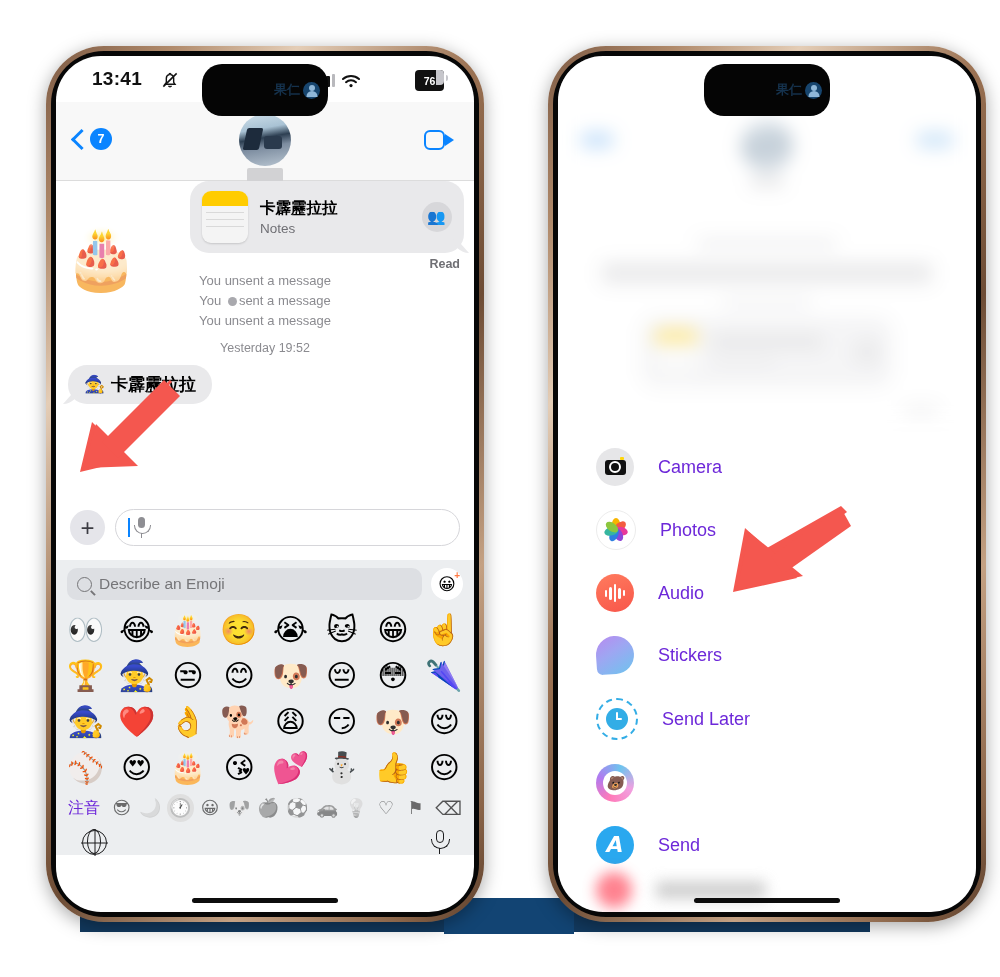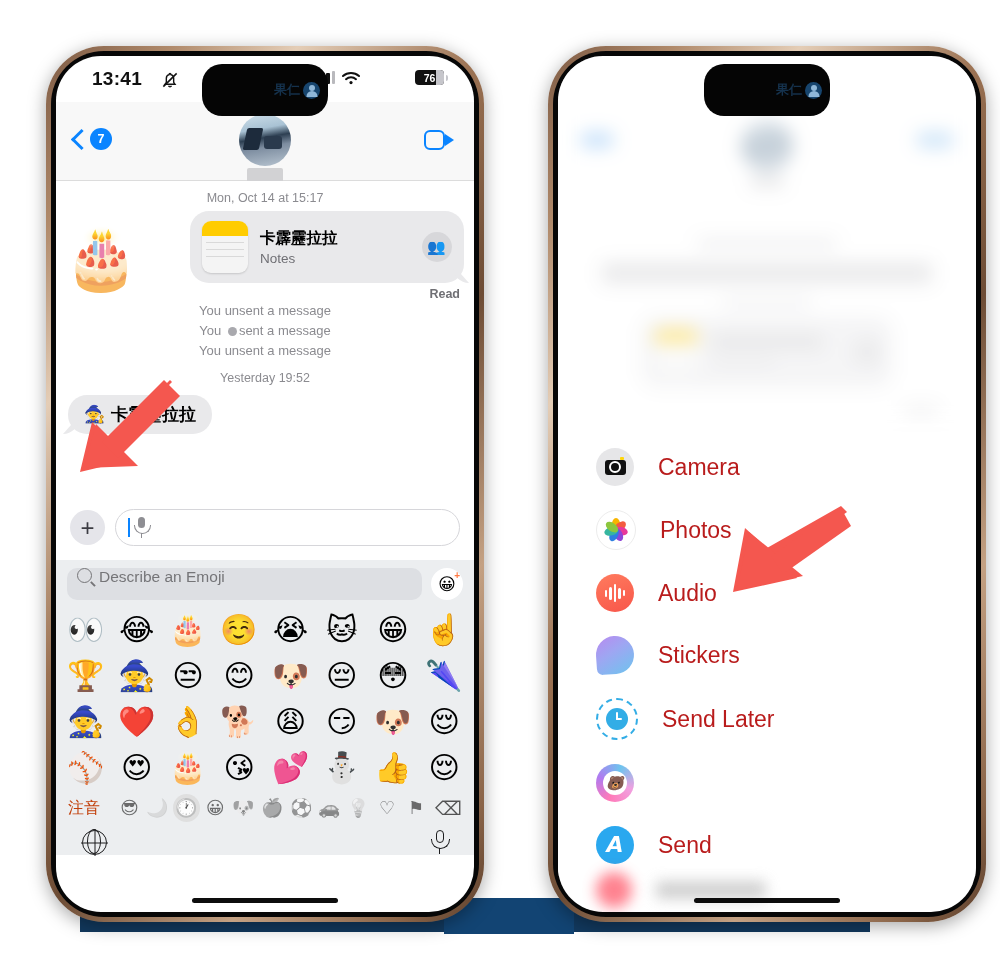--- a/index.html
+++ b/index.html
@@ -26,21 +26,21 @@
 
   
   .statusbar{position:relative;height:46px;}
   .sb-time{position:absolute;left:36px;top:12px;font-size:19px;font-weight:bold;color:#111;letter-spacing:.3px;}
   .sb-silent{position:absolute;left:104px;top:14px;width:20px;height:20px;}
   .sb-right{position:absolute;right:30px;top:14px;display:flex;align-items:center;gap:7px;}
   .bars{display:flex;align-items:flex-end;gap:2px;height:13px;}
   .bars i{display:block;width:3.5px;background:#111;border-radius:1px;}
   .bars i:nth-child(1){height:5px}.bars i:nth-child(2){height:8px}
   .bars i:nth-child(3){height:11px}.bars i:nth-child(4){height:13px;background:#b9b9bd}
-  .batt{position:relative;width:29px;height:15px;border-radius:4px;background:#111;display:flex;align-items:center;justify-content:center;margin-left:48px;}
+  .batt{position:relative;width:29px;height:21px;border-radius:4px;background:#111;display:flex;align-items:center;justify-content:center;margin-left:48px;}
   .batt span{color:#fff;font-size:10.5px;font-weight:bold;}
   .batt:after{content:"";position:absolute;right:-4px;top:4.5px;width:2.5px;height:6px;background:#c6c6cb;border-radius:0 2px 2px 0;}
   .batt .empty{position:absolute;right:0;top:0;width:8px;height:15px;background:#c6c6cb;border-radius:0 4px 4px 0;}
 
   
   .island{position:absolute;left:50%;transform:translateX(-50%);top:8px;width:126px;height:52px;
     border-radius:20px;background:#050505;z-index:20;display:flex;align-items:center;justify-content:flex-end;padding-right:8px;box-sizing:border-box;gap:3px;}
   .island-txt{color:#15324d;font-size:13px;font-weight:bold;font-family:"DejaVu Sans",sans-serif;}
   .island-av{width:17px;height:17px;border-radius:50%;background:#17456e;position:relative;}
   .island-av:before{content:"";position:absolute;left:50%;top:3px;transform:translateX(-50%);width:6px;height:6px;border-radius:50%;background:#8fb7d8;}
@@ -97,33 +97,33 @@
   .caret{width:2px;height:19px;background:#0a84ff;}
   .msgplaceholder{color:#9a9a9f;font-size:16.5px;flex:1;}
   .mic{width:15px;height:21px;position:relative;flex:none;}
   .mic .cap{position:absolute;left:4px;top:0;width:7px;height:11px;border-radius:4px;background:#8e8e93;}
   .mic .arc{position:absolute;left:0;top:8px;width:15px;height:8px;border:1.6px solid #8e8e93;border-top:none;border-radius:0 0 9px 9px;}
   .mic .stem{position:absolute;left:6.7px;top:16px;width:1.6px;height:5px;background:#8e8e93;}
 
   
   .kb{background:#eceef0;padding:8px 0 0;}
   .kb-search-row{display:flex;align-items:center;gap:9px;padding:0 11px 8px;}
-  .kb-search{flex:1;height:32px;background:#dddfe3;border-radius:10px;display:flex;align-items:flex-start;gap:7px;padding:0 10px;}
+  .kb-search{flex:1;height:32px;background:#dddfe3;border-radius:10px;display:flex;align-items:center;gap:7px;padding:0 10px;}
   .mag{width:13px;height:13px;border:1.8px solid #757578;border-radius:50%;position:relative;flex:none;}
   .mag:after{content:"";position:absolute;right:-5px;bottom:-3px;width:6px;height:1.8px;background:#757578;transform:rotate(45deg);}
   .kb-search span{color:#757578;font-size:15.5px;}
   .emoji-plus-btn{width:32px;height:32px;border-radius:50%;background:#fff;display:flex;align-items:center;justify-content:center;font-size:17px;flex:none;position:relative;}
   .emoji-plus-btn .pl{position:absolute;right:3px;top:2px;color:#ff7a45;font-size:10px;font-weight:bold;}
 
   .egrid{display:grid;grid-template-columns:repeat(8,1fr);row-gap:2px;padding:0 4px;}
   .egrid div{font-size:30px;text-align:center;line-height:44px;height:44px;cursor:pointer;
     font-family:"DejaVu Sans",sans-serif;}
 
   .catbar{display:flex;align-items:center;padding:4px 12px 2px;gap:2px;}
-  .catbar .zhuyin{font-size:16px;color:#c2410c;font-weight:500;font-family:"DejaVu Sans",sans-serif;margin-right:14px;}
+  .catbar .zhuyin{font-size:16px;color:#6d28d9;font-weight:500;font-family:"DejaVu Sans",sans-serif;margin-right:6px;}
   .catbar .cat{flex:1;text-align:center;font-size:18px;opacity:.55;filter:grayscale(1);line-height:28px;cursor:pointer;}
   .catbar .cat.sel{background:#dcdee2;border-radius:14px;opacity:.9;}
   .catbar .del{font-size:19px;opacity:.65;margin-left:4px;cursor:pointer;}
 
   .kb-bottom{display:flex;align-items:center;justify-content:space-between;padding:6px 26px 0;}
   .globe{width:23px;height:23px;border:1.8px solid #1c1c1e;border-radius:50%;position:relative;cursor:pointer;}
   .globe:before{content:"";position:absolute;left:50%;top:-1.8px;bottom:-1.8px;width:0;border-left:1.8px solid #1c1c1e;transform:translateX(-50%);}
   .globe:after{content:"";position:absolute;left:-1.8px;right:-1.8px;top:50%;height:0;border-top:1.8px solid #1c1c1e;transform:translateY(-50%);}
   .globe .ov{position:absolute;left:3.5px;top:-1.8px;width:12px;height:23px;border:1.8px solid #1c1c1e;border-radius:50%;box-sizing:content-box;}
   .kb-mic{width:17px;height:25px;position:relative;cursor:pointer;}
@@ -149,21 +149,21 @@
   .r-card .ic{position:absolute;left:12px;top:12px;width:44px;height:46px;border-radius:8px;background:#f6f6f6;overflow:hidden;}
   .r-card .ic .yel{height:14px;background:#ffd83d;}
   .r-card .tt{position:absolute;left:70px;top:18px;width:110px;height:14px;background:#d5d5d7;border-radius:3px;}
   .r-card .st{position:absolute;left:70px;top:40px;width:62px;height:10px;background:#e2e2e4;border-radius:3px;}
   .r-card .pp{position:absolute;right:12px;top:22px;width:26px;height:26px;border-radius:50%;background:#dadadc;}
   .r-read{position:absolute;right:38px;top:350px;width:34px;height:10px;background:#e6e6e8;border-radius:3px;}
 
   .menu{background:#fff;padding-top:8px;}
   .menu-item{display:flex;align-items:center;gap:24px;padding:12px 0 12px 38px;cursor:pointer;}
   .mi-icon{width:38px;height:38px;border-radius:50%;flex:none;display:flex;align-items:center;justify-content:center;position:relative;}
-  .mi-label{font-size:23px;color:#b91c1c;font-family:"Liberation Sans",sans-serif;}
+  .mi-label{font-size:18px;color:#6d28d9;font-family:"Liberation Sans",sans-serif;}
 
   .ic-camera{background:#e6e6e8;}
   .ic-camera .b{width:21px;height:15px;border-radius:3px;background:#111;position:relative;}
   .ic-camera .b:before{content:"";position:absolute;left:50%;top:50%;transform:translate(-50%,-50%);width:8px;height:8px;border-radius:50%;border:2px solid #fff;}
   .ic-camera .b:after{content:"";position:absolute;right:2px;top:-3px;width:4px;height:3px;background:#ffd60a;border-radius:1px;}
   .ic-photos{background:#fff;border:1px solid #ececec;}
   .ic-stickers{background:linear-gradient(150deg,#b98af0 0%,#9ea6f2 42%,#6ec4ee 100%);border-radius:50% 50% 50% 6px;transform:rotate(-4deg);}
   .ic-audio{background:linear-gradient(160deg,#ff7b5e,#f8564a);}
   .ic-audio i{display:inline-block;width:2.4px;background:#fff;border-radius:2px;margin:0 1.1px;vertical-align:middle;}
   .ic-sendlater{background:#fff;border:2.6px dashed #32ade6;border-radius:50%;}
@@ -233,21 +233,20 @@
           <div class="nav-avatar"></div>
           <div class="nav-name-redact"></div>
         </div>
         <div class="nav-video">
           <span class="body"></span>
             <span class="lens"></span>
         </div>
       </div>
 
       <div class="convo">
-        <div class="timestamp">Mon, Oct 14 at 15:17</div>
 
         <div class="notes-row">
           <div class="notes-bubble">
             <div class="notes-icon">
               <div class="top"></div>
                 <div class="ln"></div>
                 <div class="ln"></div>
                 <div class="ln"></div>
             </div>
             <div class="notes-meta">

